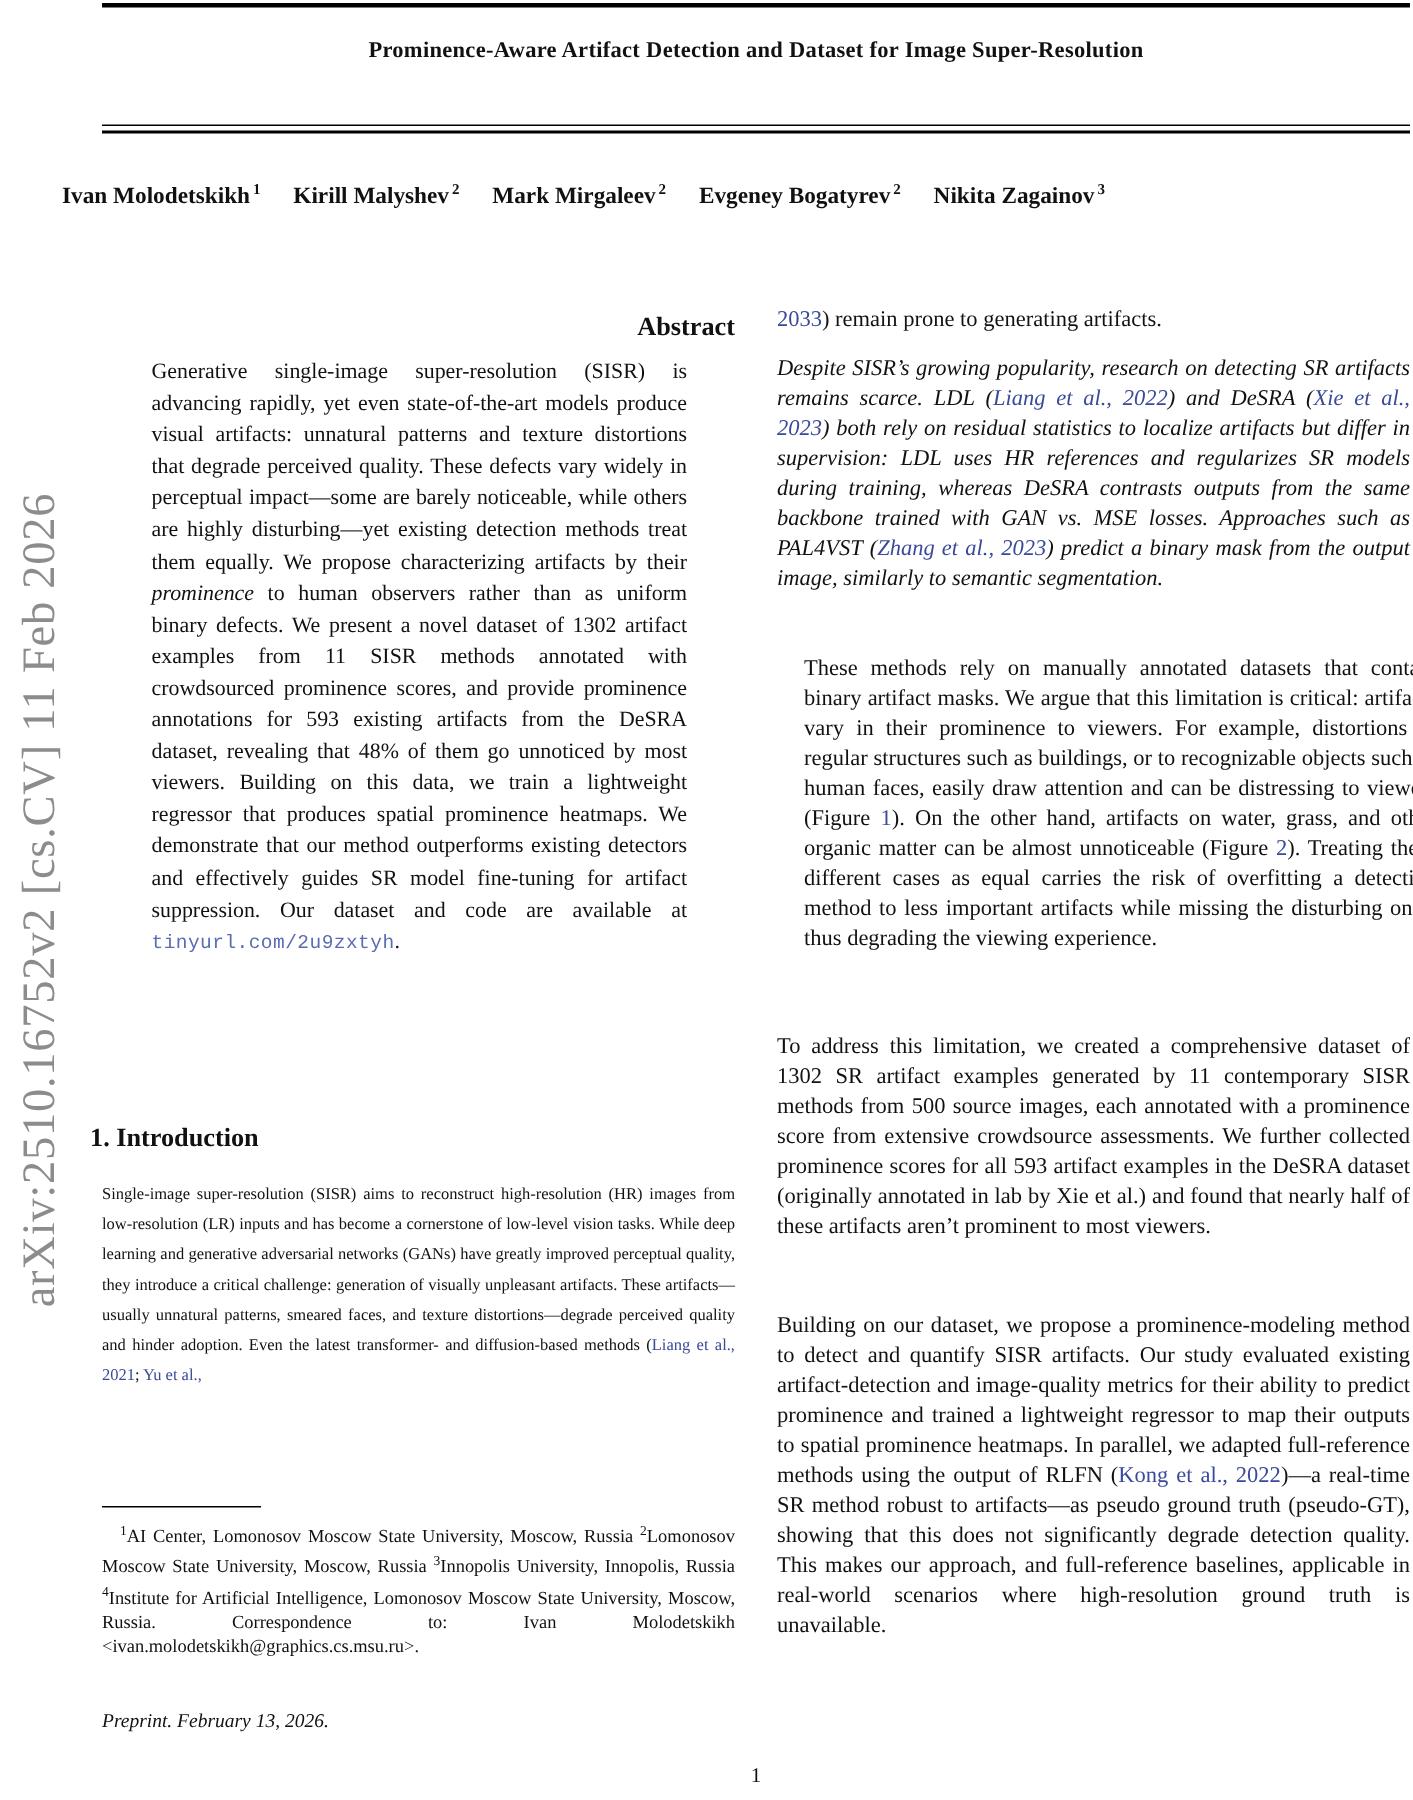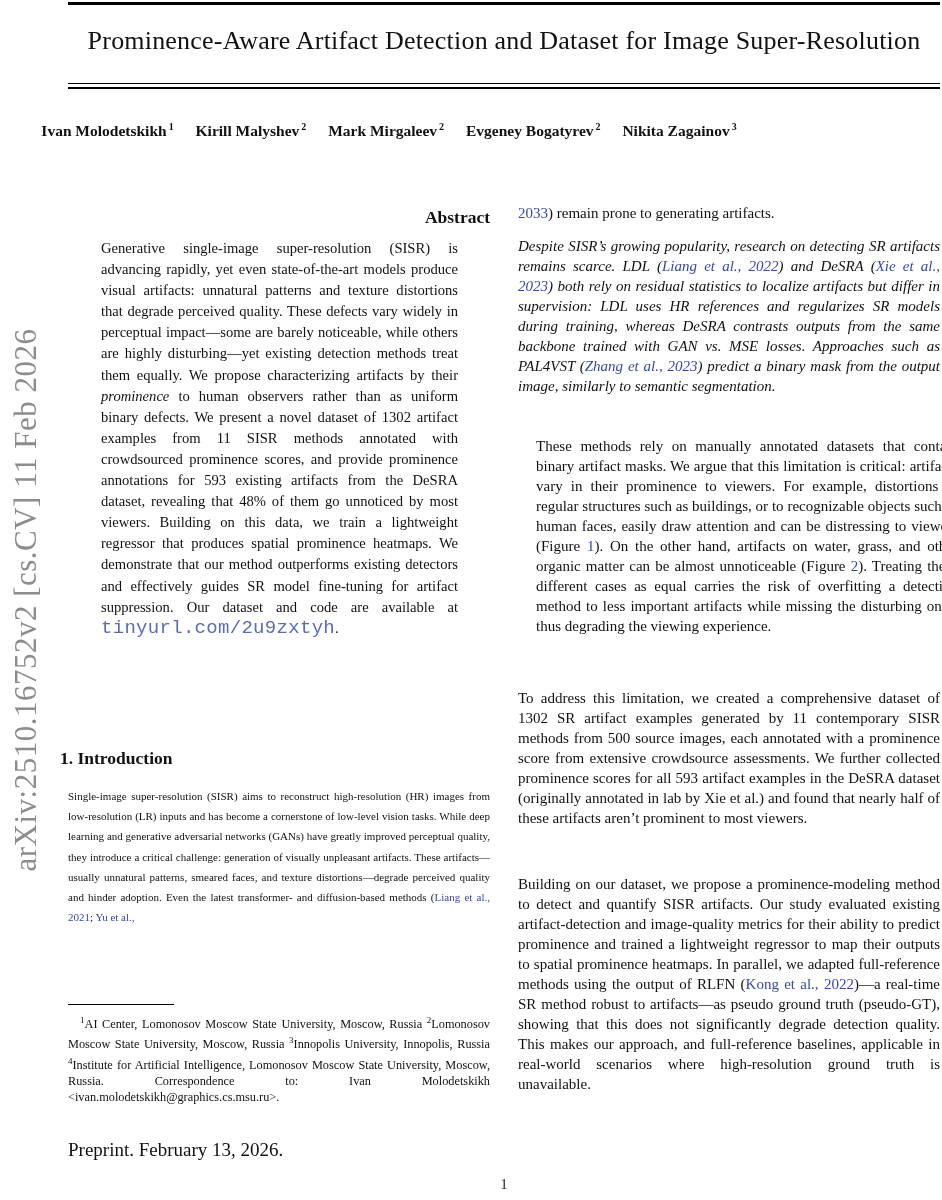--- a/index.html
+++ b/index.html
@@ -9,56 +9,56 @@
     font-family:"Liberation Serif","DejaVu Serif",serif; color:#111;
   }
   .watermark {
     position:absolute; top:600px; left:26px;
     transform:translate(-50%,-50%) rotate(-90deg);
     white-space:nowrap; font-size:31px; color:#8c8c8c; letter-spacing:0.5px;
   }
   .rule-top { position:absolute; left:68px; top:2px; width:872px; height:3px; background:#000; }
   .paper-title {
     position:absolute; left:68px; top:26px; width:872px; text-align:center;
-    font-size:26px; font-weight:normal; letter-spacing:0.2px;
+    font-size:15px; font-weight:bold; letter-spacing:0.2px;
   }
   .rule-double {
     position:absolute; left:68px; top:83px; width:872px; height:3px;
     border-top:1px solid #000; border-bottom:2px solid #000;
   }
   .authors { position:absolute; left:0; top:121px; width:778px; text-align:center;
     font-weight:bold; font-size:15.5px; }
   .authors .row2 { margin-top:4px; }
   .author { margin:0 9px; white-space:nowrap; }
   .author sup { font-size:10px; font-weight:bold; margin-left:2px; }
   .abstract-heading {
     position:absolute; left:68px; top:207px; width:422px; text-align:right;
     font-size:17.5px; font-weight:bold;
   }
   .abstract-body {
     position:absolute; left:101px; top:238px; width:357px;
     font-size:14.6px; line-height:21.1px; text-align:justify;
   }
   .em { font-style:italic; }
-  .mono { font-family:"Liberation Mono","DejaVu Sans Mono",monospace; font-size:19px; letter-spacing:0.3px; }
+  .mono { font-family:"Liberation Mono","DejaVu Sans Mono",monospace; font-size:13px; letter-spacing:0.3px; }
   .cite { color:#3a4a99; }
   .link { color:#5b6cb0; }
   .section-heading { position:absolute; left:60px; top:748px; font-size:17.5px; font-weight:bold; }
   .intro-body {
     position:absolute; left:68px; top:786px; width:422px;
     font-size:11px; line-height:20.2px; text-align:justify;
   }
   .rp { position:absolute; left:518px; width:422px; font-size:15px; line-height:20px; text-align:justify; }
   .rp1 { top:203px; } .rp2 { top:236px;font-style:italic; } .rp3 { top:436px;margin-left:18px; } .rp4 { top:688px; } .rp5 { top:874px; }
   .footnote { position:absolute; left:68px; top:1004px; width:422px;
     font-size:12.3px; line-height:16.2px; text-align:justify; }
   .footnote-rule { width:106px; height:0; border-top:1px solid #000; margin-bottom:7px; }
   .footnote-text { text-indent:12px; }
   .footnote-text sup { font-size:9px; }
-  .preprint { position:absolute; left:68px; top:1139px; font-size:19px; }
+  .preprint { position:absolute; left:68px; top:1139px; font-style:italic; font-size:13px; }
   .page-number { position:absolute; left:68px; top:1177px; width:872px; text-align:center; font-size:14px; }
 </style>
 </head>
 <body>
 
 <div class="watermark">arXiv:2510.16752v2  [cs.CV]  11 Feb 2026</div>
 
 <div class="rule-top"></div>
 
 <h1 class="paper-title">Prominence-Aware Artifact Detection and Dataset for Image Super-Resolution</h1>

